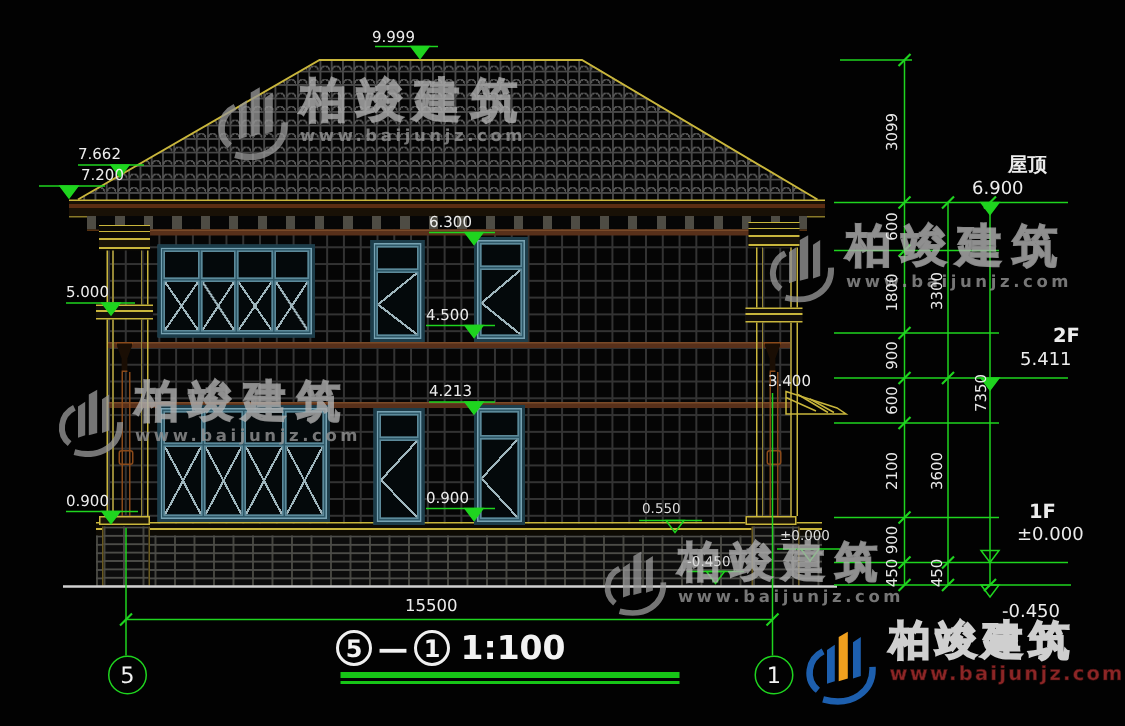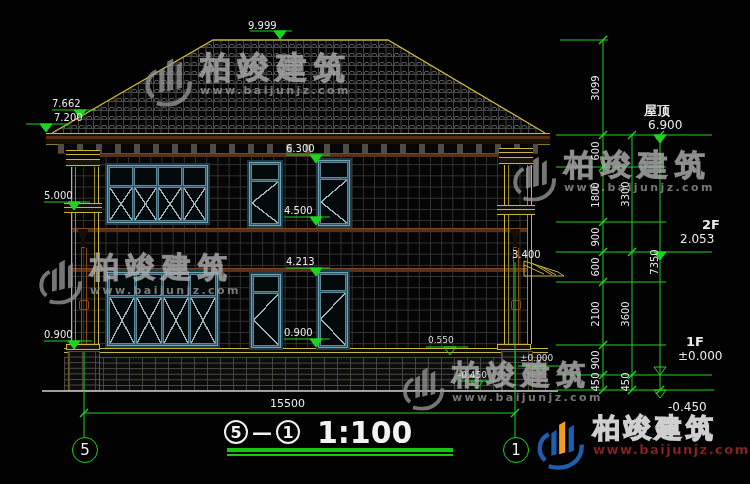--- a/index.html
+++ b/index.html
@@ -64,21 +64,21 @@
   
   .axis-bubble{position:absolute;width:24px;height:24px;border:1.5px solid #1fd41f;border-radius:50%;
        color:#f2f2f2;font-size:15px;display:flex;align-items:center;justify-content:center;}
   .tbar1{position:absolute;left:227px;top:448px;width:226px;height:4px;background:#17c517;}
   .tbar2{position:absolute;left:227px;top:454px;width:226px;height:2px;background:#17c517;}
   .title-row{position:absolute;left:224px;top:417px;height:30px;display:flex;align-items:center;gap:3px;color:#f2f2f2;}
   .tcirc{width:24px;height:24px;border:2px solid #efefef;border-radius:50%;font-size:16px;font-weight:bold;
        display:flex;align-items:center;justify-content:center;box-sizing:border-box;}
   .tdash{font-size:20px;font-weight:bold;margin:0 1px;}
   .tname{font-size:24px;font-weight:bold;letter-spacing:2px;}
-  .tscale{font-size:30px;font-weight:bold;margin-left:14px;}
+  .tscale{font-size:22px;font-weight:bold;margin-left:4px;}
   
   .wm{position:absolute;display:flex;align-items:flex-start;gap:6px;color:rgba(150,150,150,.78);}
   .wm-txt{display:flex;flex-direction:column;}
   .wm-cn{font-size:31px;font-weight:bold;letter-spacing:7px;white-space:nowrap;line-height:1.1;
        color:rgba(82,82,82,.38);-webkit-text-stroke:1.2px rgba(186,186,186,.72);}
   .wm-url{font-size:11px;font-weight:bold;letter-spacing:2.4px;color:rgba(148,148,148,.8);white-space:nowrap;}
   .logo-cn{font-size:27px;font-weight:bold;letter-spacing:4px;white-space:nowrap;line-height:1.05;
        color:#141414;-webkit-text-stroke:1.4px #cfcfcf;}
   .logo-url{font-size:13px;font-weight:bold;letter-spacing:1.5px;color:#8c2626;white-space:nowrap;
        -webkit-text-stroke:.4px #3a0f0f;}
@@ -310,24 +310,24 @@
   <div class="lab" style="left:44px;top:330px;width:46px;">0.900</div>
   <div class="lab" style="left:286px;top:144px;width:44px;">6.300</div>
   <div class="lab" style="left:284px;top:206px;width:46px;">4.500</div>
   <div class="lab" style="left:286px;top:257px;width:44px;">4.213</div>
   <div class="lab" style="left:284px;top:328px;width:46px;">0.900</div>
   <div class="lab" style="left:512px;top:250px;width:42px;">3.400</div>
   <div class="lab sm" style="left:428px;top:336px;width:42px;">0.550</div>
   <div class="lab sm" style="left:520px;top:354px;width:46px;">±0.000</div>
   <div class="lab sm" style="left:458px;top:371px;width:46px;">-0.450</div>
 
-  <div class="lab bold" style="left:644px;top:104px;width:46px;">屋顶</div>
+  <div class="lab bold" style="left:672px;top:104px;width:46px;">屋顶</div>
   <div class="lab big" style="left:648px;top:119px;width:46px;">6.900</div>
   <div class="lab bold" style="left:702px;top:218px;width:40px;">2F</div>
-  <div class="lab big" style="left:680px;top:233px;width:48px;">2.053</div>
+  <div class="lab big" style="left:680px;top:233px;width:48px;">5.411</div>
   <div class="lab bold" style="left:686px;top:335px;width:40px;">1F</div>
   <div class="lab big" style="left:678px;top:350px;width:52px;">±0.000</div>
   <div class="lab big" style="left:668px;top:401px;width:52px;">-0.450</div>
 
   <div class="dimv" style="left:576px;top:82px;">3099</div>
   <div class="dimv" style="left:576px;top:145px;">600</div>
   <div class="dimv" style="left:576px;top:189px;">1800</div>
   <div class="dimv" style="left:576px;top:231px;">900</div>
   <div class="dimv" style="left:576px;top:261px;">600</div>
   <div class="dimv" style="left:576px;top:308px;">2100</div>

